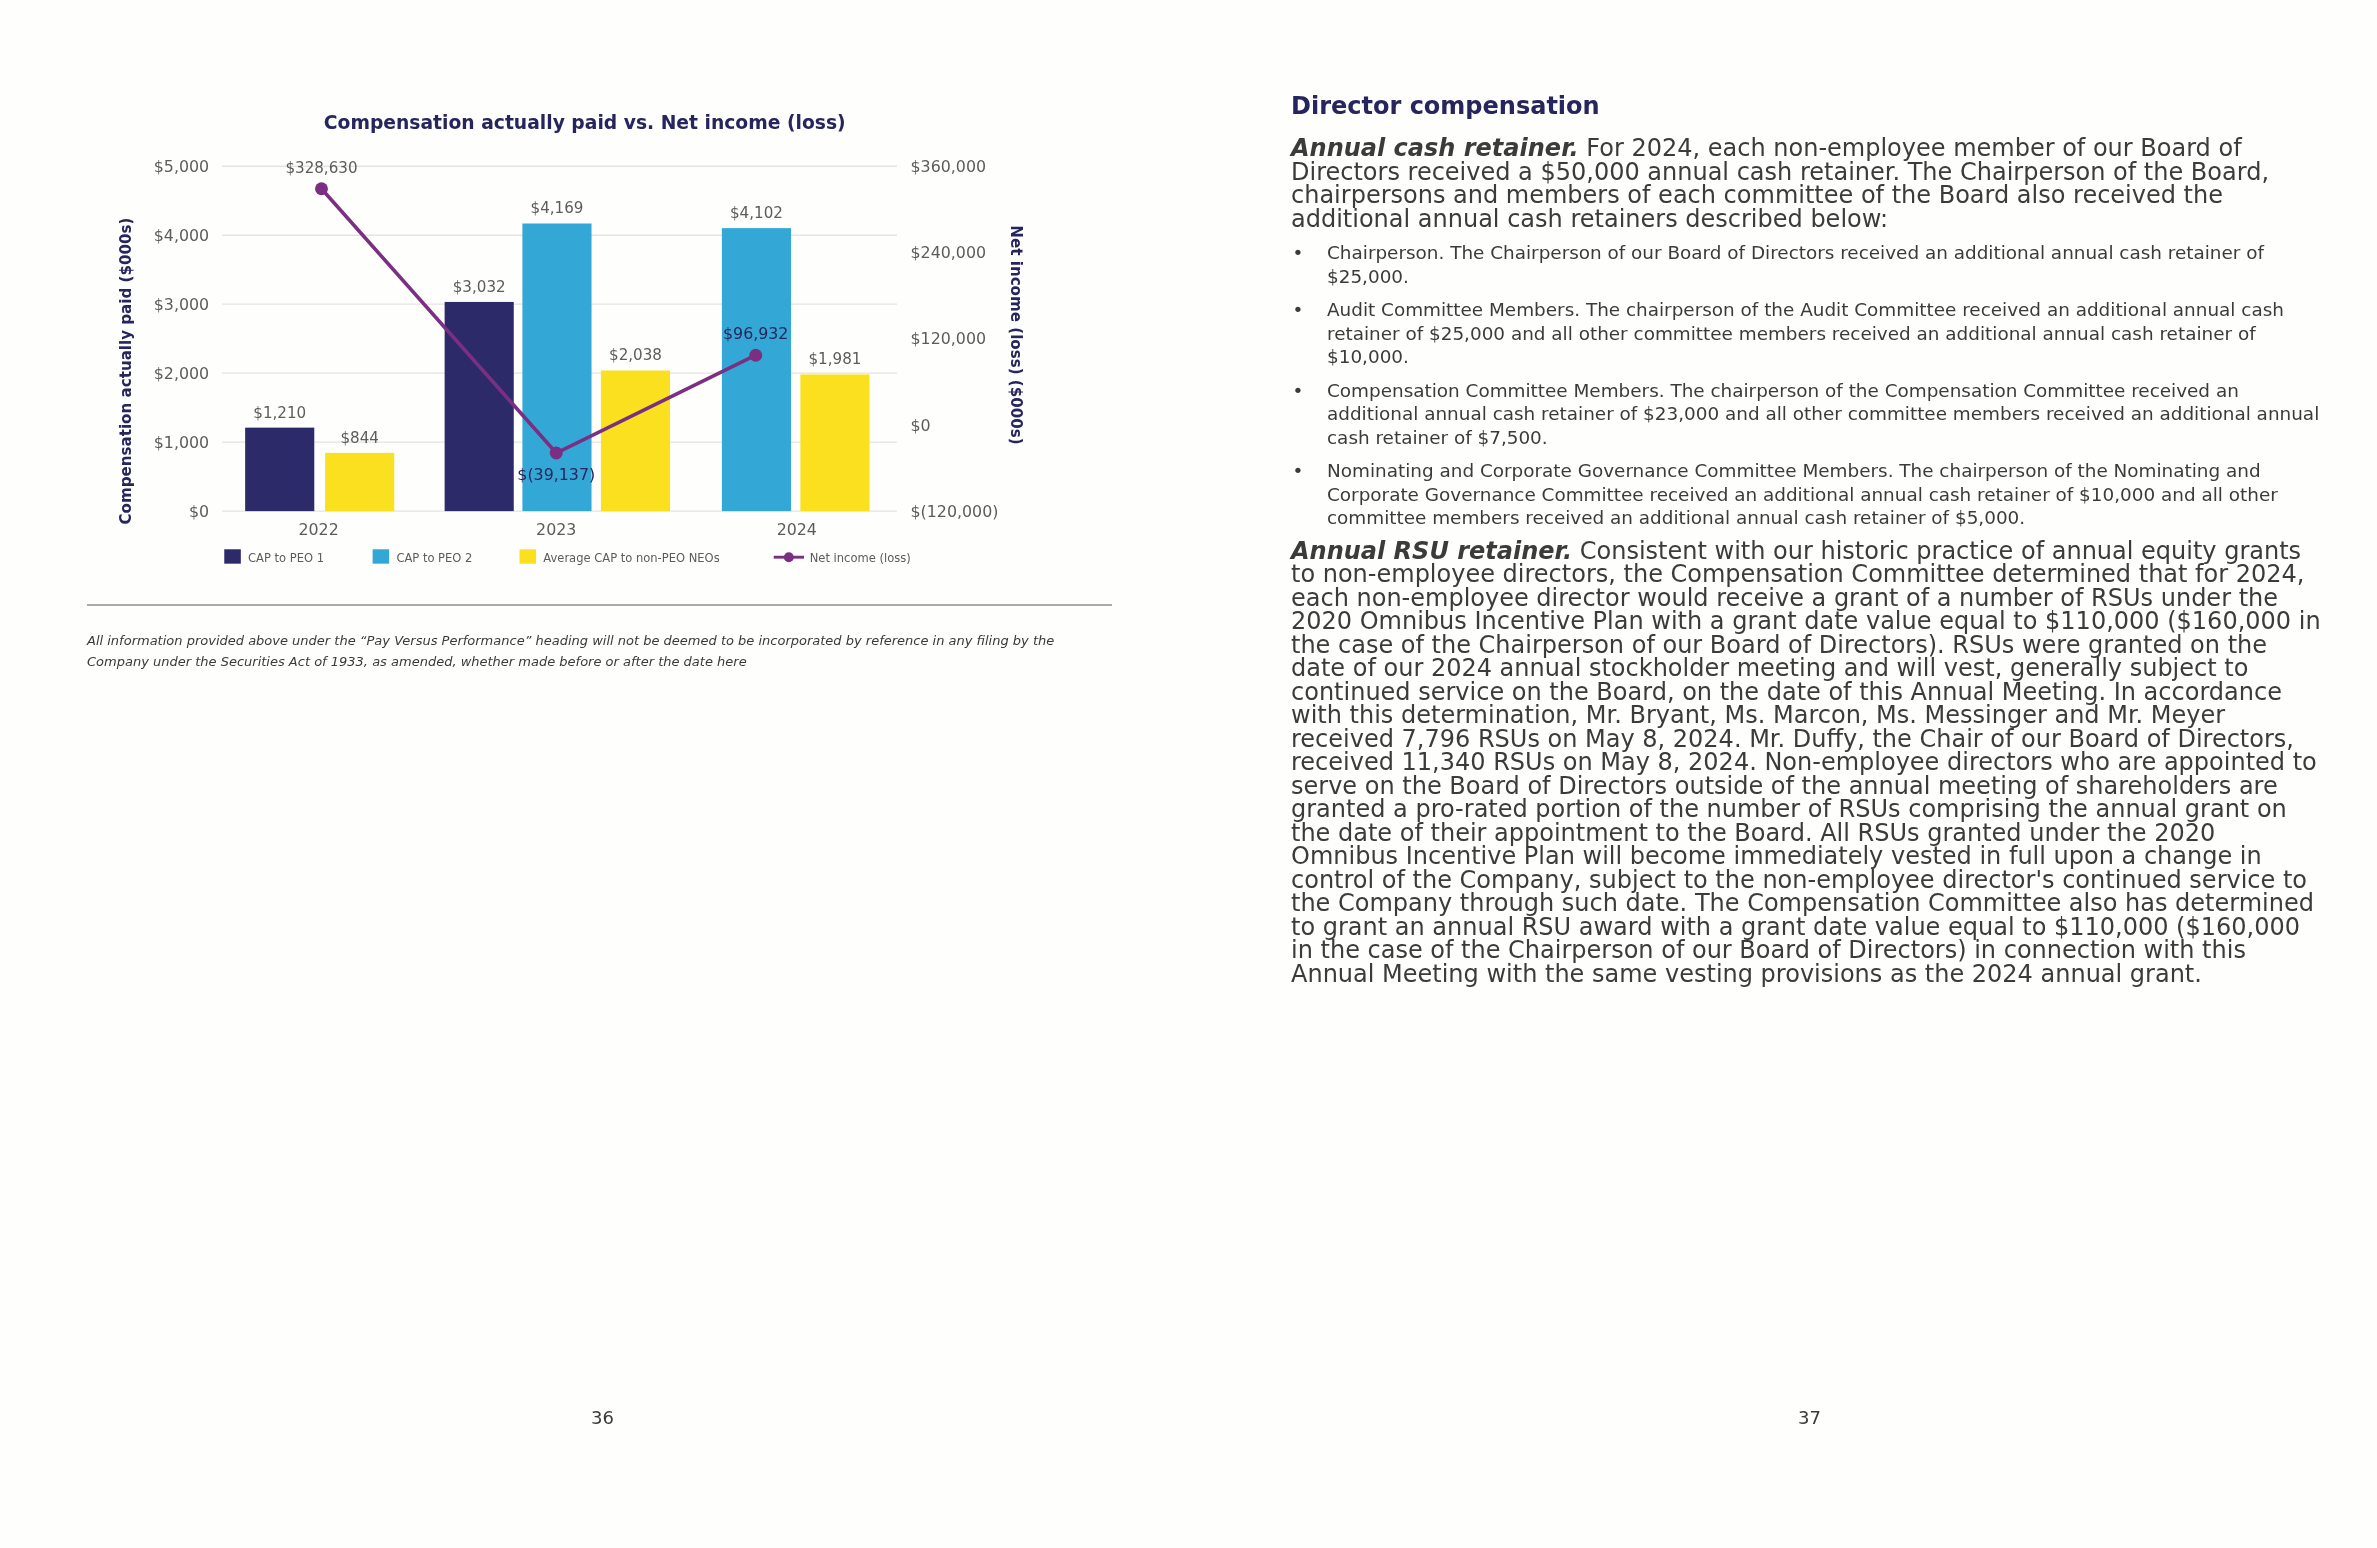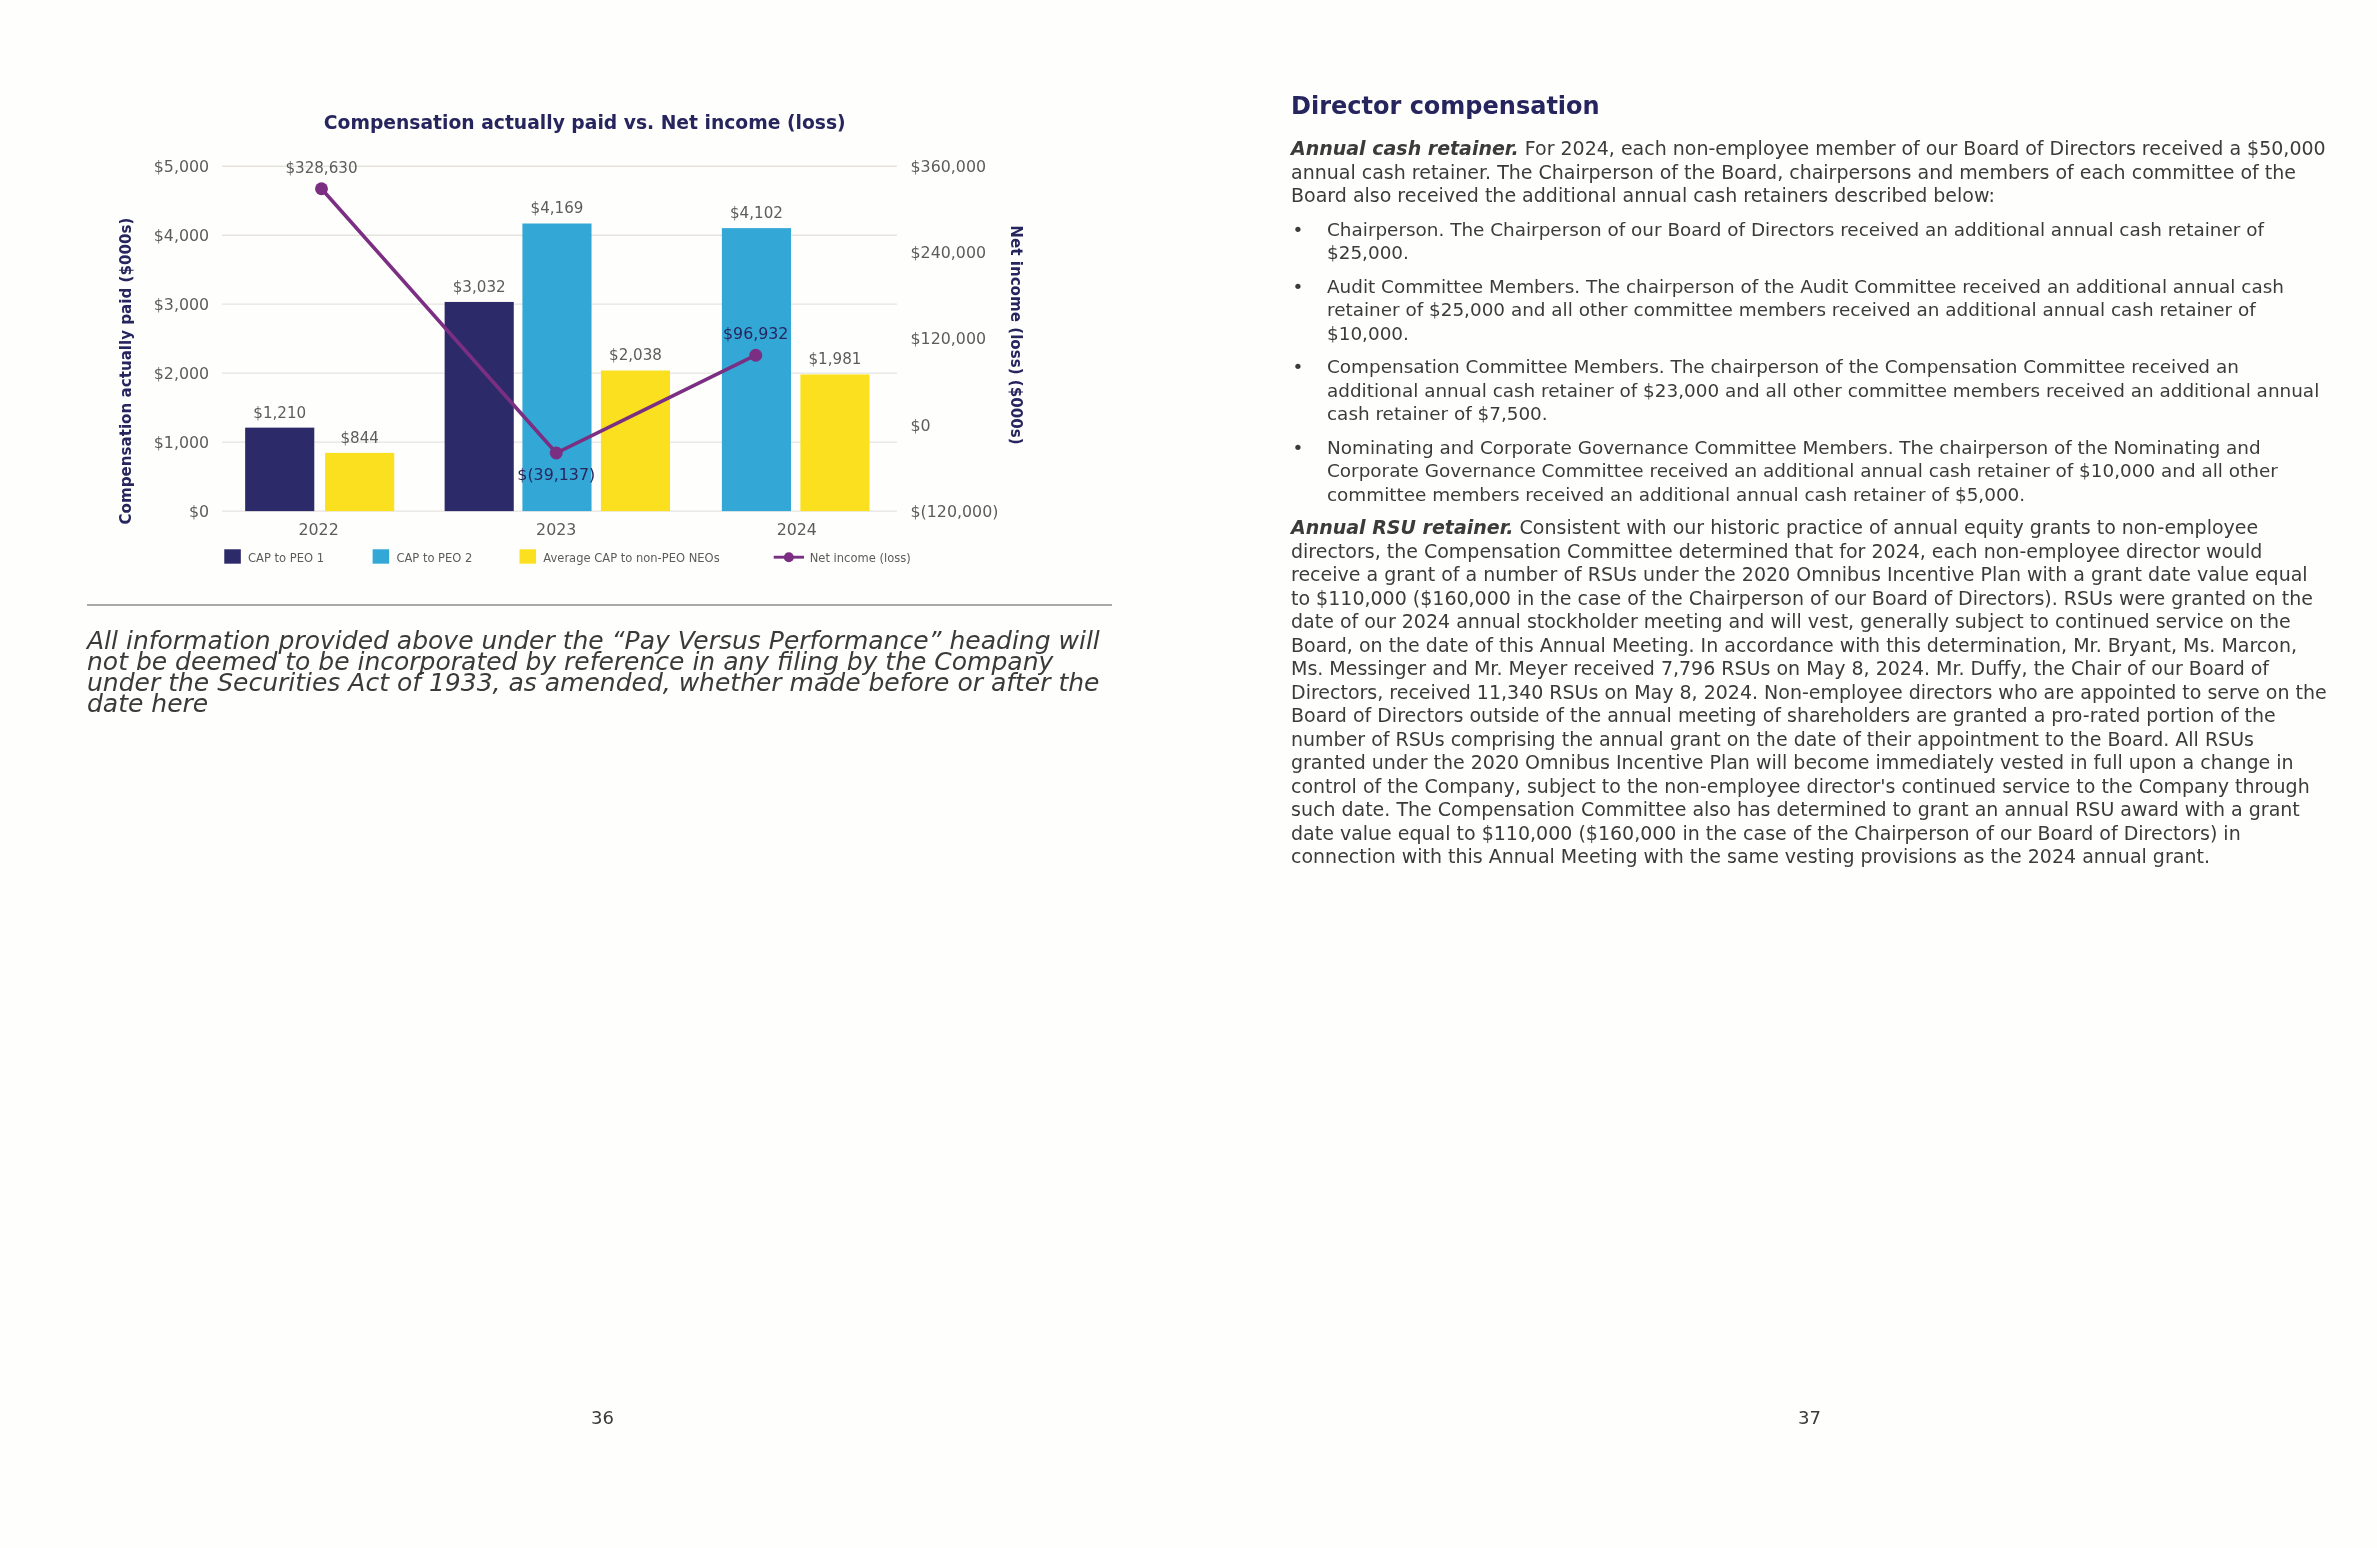--- a/index.html
+++ b/index.html
@@ -3,25 +3,25 @@
 <meta charset="utf-8">
 <style>
   html, body { margin:0; padding:0; }
   body { width:2377px; height:1549px; background:#fefefd; position:relative; overflow:hidden;
          font-family:"DejaVu Sans", sans-serif; color:#3b3b3b; }
   .page-left { position:absolute; left:0; top:0; width:1189px; height:1531px; }
   .page-right { position:absolute; left:1189px; top:0; width:1189px; height:1549px; }
   #chart { position:absolute; left:86px; top:94px; width:1037px; height:490px; }
   #chart svg { width:1037px; height:490px; display:block; }
   .divider { position:absolute; left:87px; top:604px; width:1025px; height:2.2px; background:#a9a9a5; }
-  .footnote { position:absolute; left:87px; top:630px; width:1030px; font-style:italic; font-size:25px; line-height:21px; color:#3a3a3a; }
+  .footnote { position:absolute; left:87px; top:630px; width:1030px; font-style:italic; font-size:13px; line-height:21px; color:#3a3a3a; }
   .page-num { position:absolute; top:1407px; font-size:18px; color:#3a3a3a; }
   .right-col { position:absolute; left:102px; top:91px; width:1037px; }
   h1.section-title { margin:0 0 16px 0; font-size:24px; font-weight:bold; color:#27255e; line-height:30px; }
-  .para { margin:0 0 10px 0; font-size:19px; line-height:23.5px; color:#3b3b3b; }
+  .para { margin:0 0 10px 0; font-size:24px; line-height:23.5px; color:#3b3b3b; }
   .para b { font-style:italic; font-weight:bold; }
   ul.bullets { list-style:none; margin:0; padding:0; }
   ul.bullets li { position:relative; padding-left:36px; margin:0 0 10px 0; font-size:18.4px; line-height:23.5px; }
   ul.bullets li .dot { position:absolute; left:1.4px; top:0; }
   .tick { font-size:22px; fill:#5c5c5c; font-family:"DejaVu Sans", sans-serif; }
   .dlabel { font-size:21px; fill:#5c5c5c; font-family:"DejaVu Sans", sans-serif; }
   .nlabel { font-size:22px; fill:#27255e; font-family:"DejaVu Sans", sans-serif; }
   .ctitle { font-size:26px; font-weight:bold; fill:#27255e; font-family:"DejaVu Sans", sans-serif; }
   .axtitle { font-size:21px; font-weight:bold; fill:#27255e; font-family:"DejaVu Sans", sans-serif; }
   .legend { font-size:16px; fill:#5c5c5c; font-family:"DejaVu Sans", sans-serif; }

